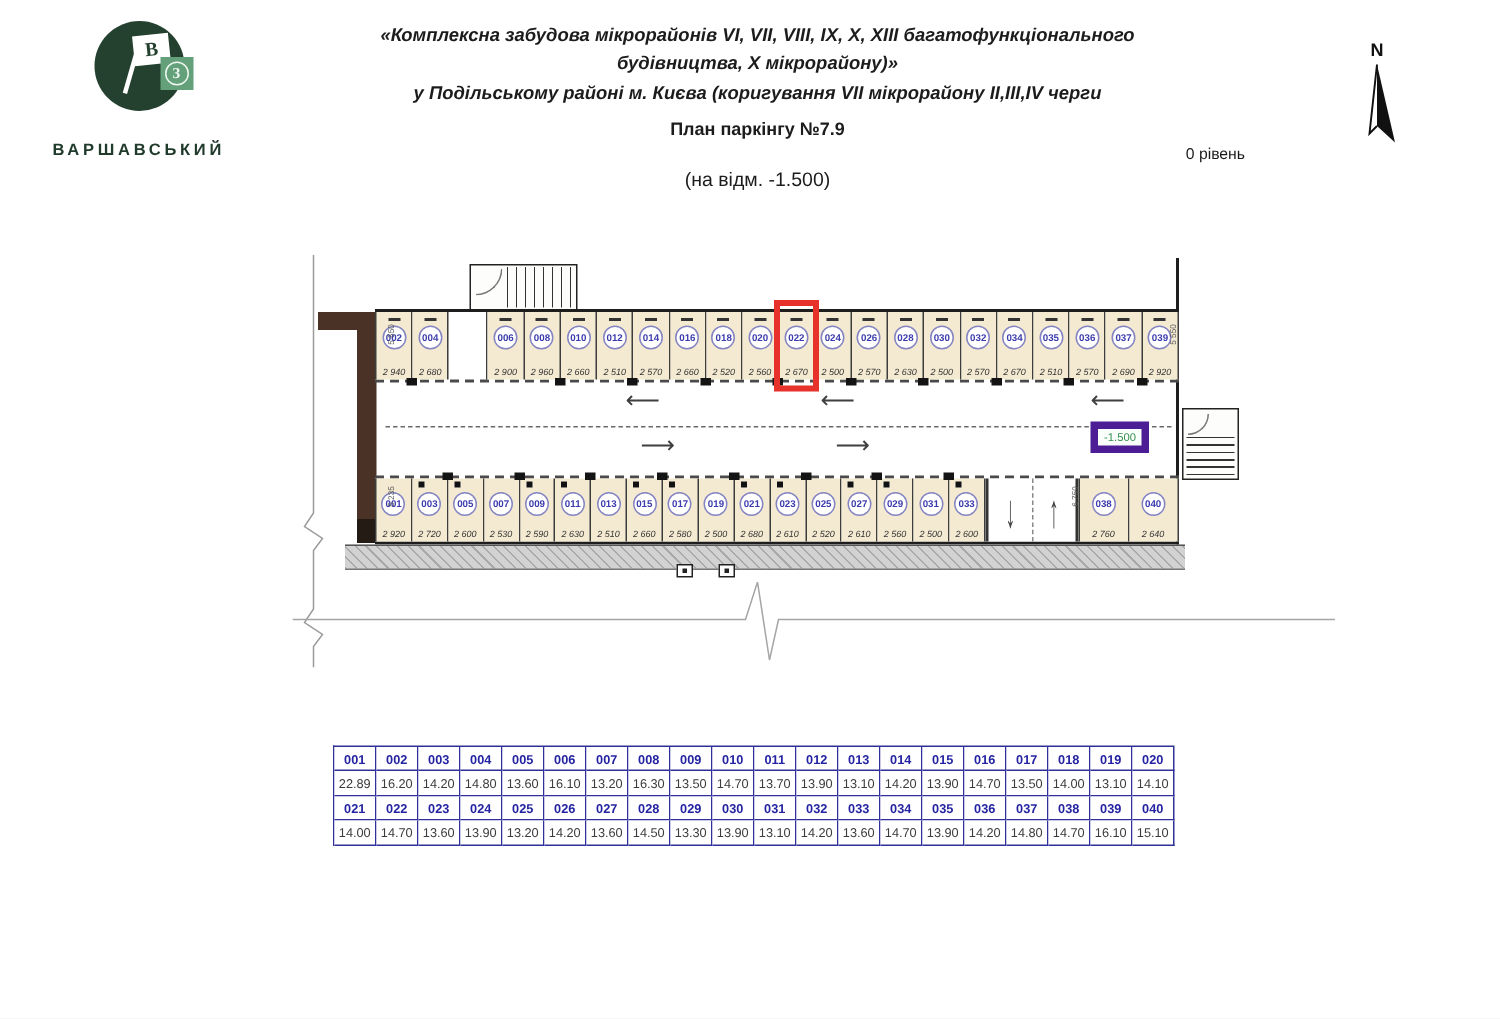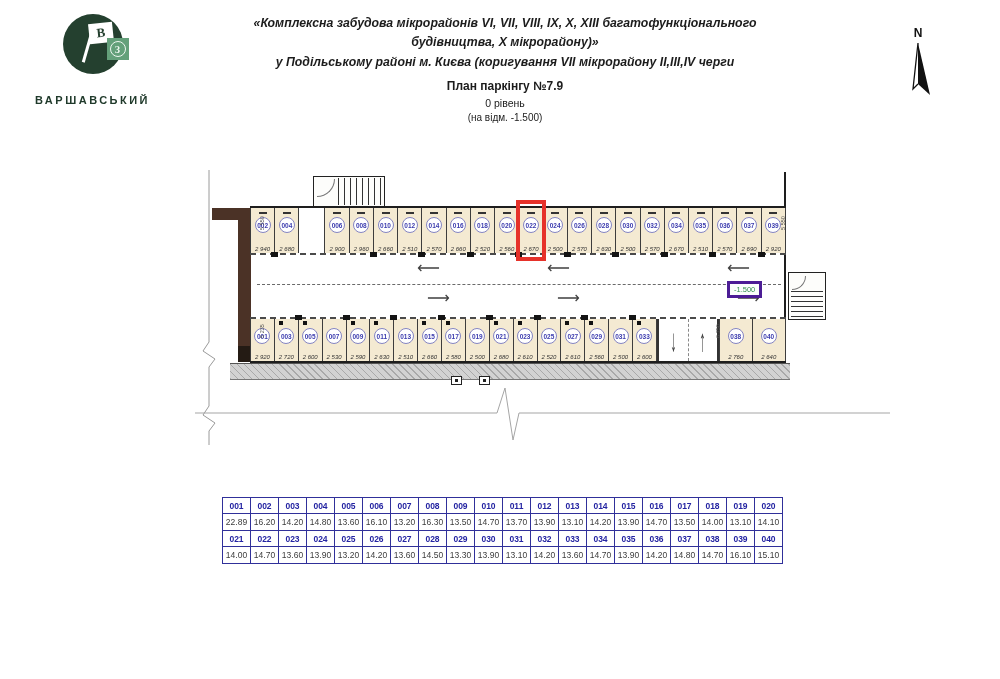--- a/index.html
+++ b/index.html
@@ -18,22 +18,22 @@
                 display:flex; align-items:center; justify-content:center; }
   .logo-badge-circle { width:16px; height:16px; border:1.5px solid #eef7f0; border-radius:50%;
                 display:flex; align-items:center; justify-content:center;
                 font-size:10px; font-weight:bold; color:#eef7f0; font-family:"Liberation Serif", serif; }
   .logo-brand { font-size:11px; font-weight:bold; letter-spacing:2.5px; color:#203a2b; white-space:nowrap;margin-top:20px; }
 
   
   .title-block { position:absolute; left:180px; top:14px; width:650px; text-align:center; color:#1c1c1c; }
   .title-line { font-size:12.3px; font-weight:bold; line-height:1.58;font-style:italic; }
   .plan-name  { font-size:12px; font-weight:bold; margin-top:7px; }
-  .plan-level { font-size:10.5px; margin-top:4px; }
-  .plan-elev  { font-size:10px; margin-top:3px; }
+  .plan-level { font-size:10.5px; margin-top:4px;text-align:right; }
+  .plan-elev  { font-size:13px; margin-top:3px; }
 
   
   .north { position:absolute; left:898px; top:26px; width:40px; height:86px; text-align:center; }
   .north-label { font-size:12px; font-weight:bold; color:#111; }
 
   
   .plan { position:absolute; left:195px; top:160px; width:695px; height:300px; }
 
   .wall-top    { position:absolute; left:55px; top:46px;  width:536px; height:2px; background:#1e1e1e; }
   .wall-bottom { position:absolute; left:55px; top:201px; width:536px; height:2px; background:#1e1e1e; }
@@ -90,21 +90,21 @@
         border:4px solid #e6322a; z-index:6; }
 
   .ramp { position:relative; flex:0 0 62px; background:#fff; border-left:2px solid #333; border-right:2px solid #333;
           display:flex; align-items:center; justify-content:space-around; }
   .ramp-divider { position:absolute; left:50%; top:0; bottom:0; border-left:1.5px dashed #888; }
   .ramp-arrow { display:inline-block; font-size:13px; color:#444; transform:scaleY(2.4); line-height:1; }
   .stall-right { flex:0 0 33.5px; }
 
   .traffic-arrow { position:absolute; font-size:16px; color:#3f3f3f; line-height:10px; height:12px; }
 
-  .elev-badge { position:absolute; left:532px; top:121px; padding:1px 4px; border:3px solid #4c1d95;
+  .elev-badge { position:absolute; left:532px; top:121px; padding:1px 4px; border:5px solid #4c1d95;
                 color:#349150; font-size:7.5px; background:#fbfffb; z-index:3; }
 
   .vdim { position:absolute; font-size:5.5px; color:#555; transform:rotate(-90deg);
           transform-origin:center; white-space:nowrap; }
 
   .break-svg, .section-svg { position:absolute; }
 
   
   .area-table { position:absolute; left:222px; top:497px; display:grid;
                 grid-template-columns:repeat(20, 28px);

